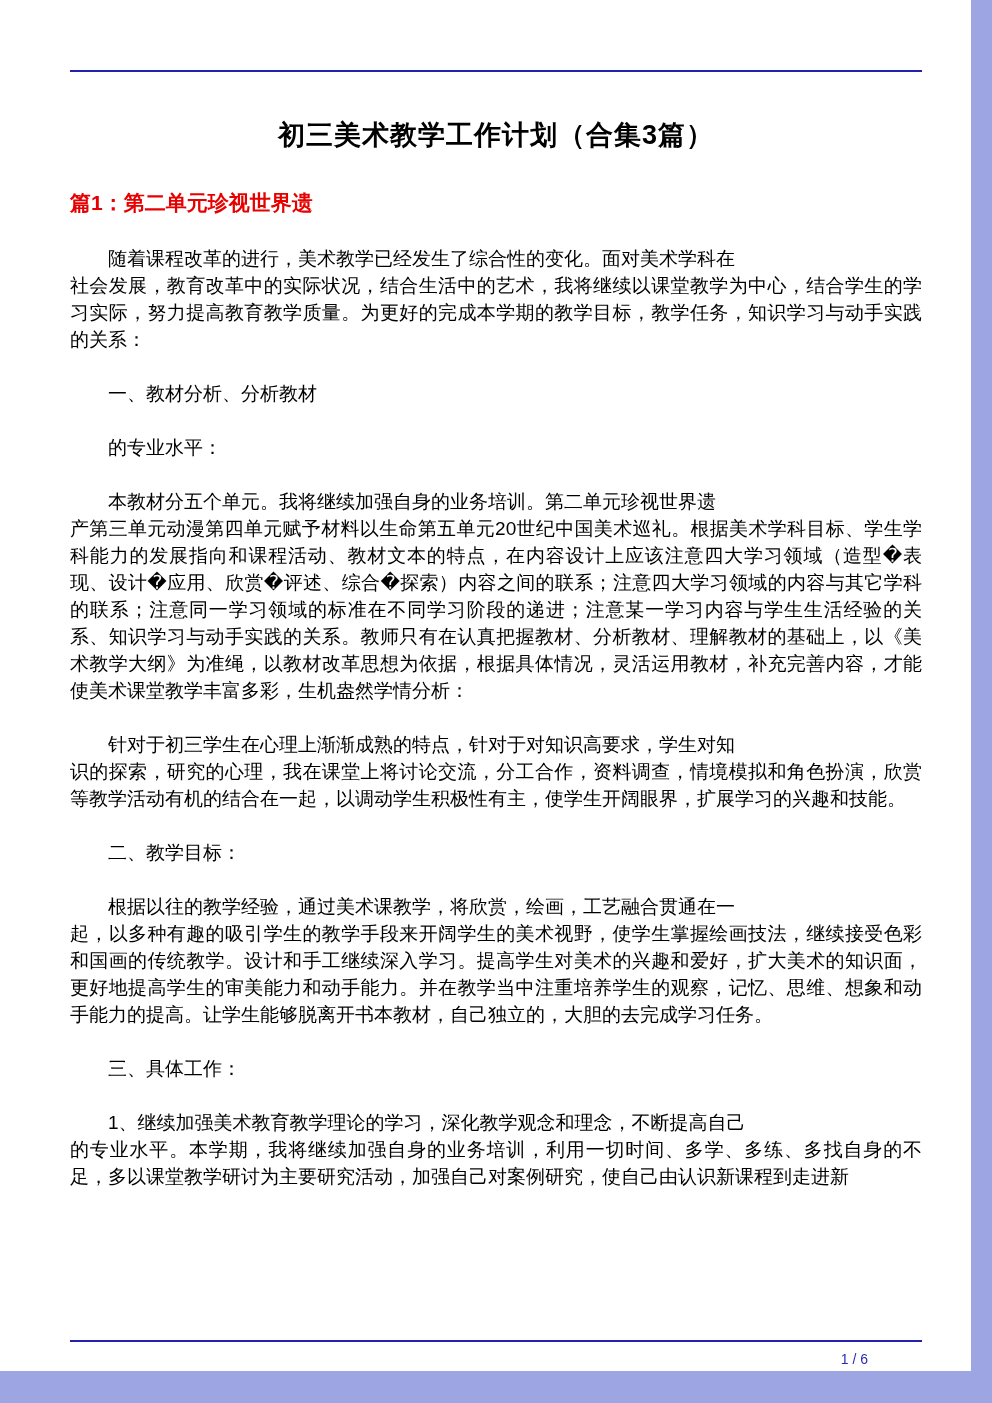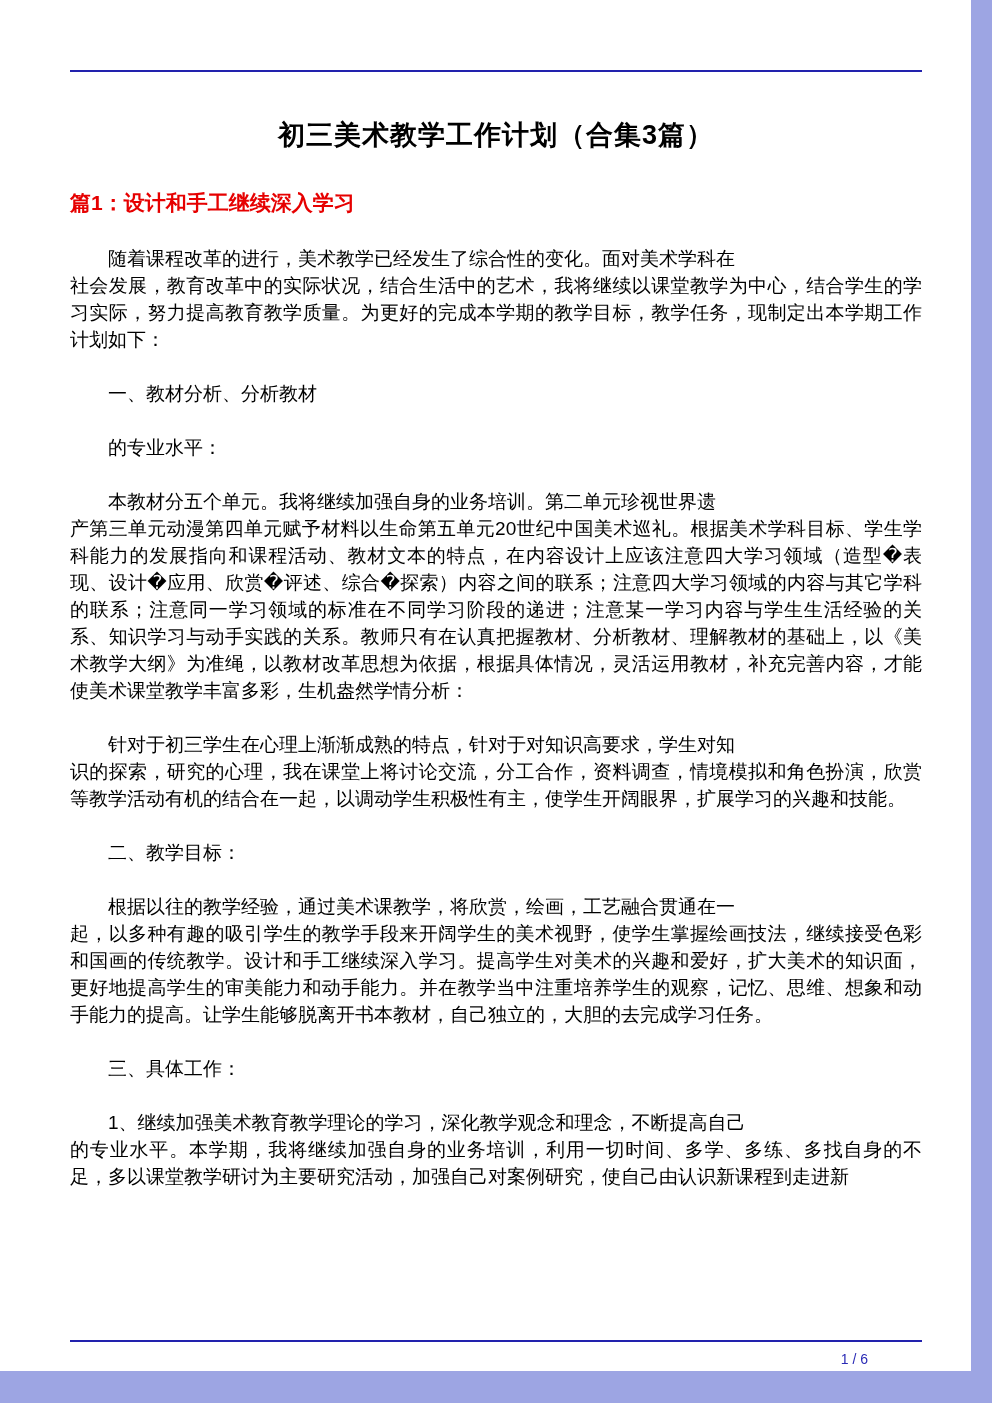--- a/index.html
+++ b/index.html
@@ -84,25 +84,25 @@
 </head>
 <body>
 
 <div class="page">
 
   <div class="content">
     <div class="rule rule-top"></div>
 
     <h1 class="doc-title">初三美术教学工作计划（合集3篇）</h1>
 
-    <h2 class="section-heading">篇1：设计和手工继续深入学习</h2>
+    <h2 class="section-heading">篇1：第二单元珍视世界遗</h2>
 
     <p class="para">
       <span class="lead">随着课程改革的进行，美术教学已经发生了综合性的变化。面对美术学科在</span>
-      <span class="rest">社会发展，教育改革中的实际状况，结合生活中的艺术，我将继续以课堂教学为中心，结合学生的学习实际，努力提高教育教学质量。为更好的完成本学期的教学目标，教学任务，现制定出本学期工作计划如下：</span>
+      <span class="rest">社会发展，教育改革中的实际状况，结合生活中的艺术，我将继续以课堂教学为中心，结合学生的学习实际，努力提高教育教学质量。为更好的完成本学期的教学目标，教学任务，知识学习与动手实践的关系：</span>
     </p>
 
     <p class="para">
       <span class="lead">一、教材分析、分析教材</span>
       <span class="rest"></span>
     </p>
 
     <p class="para">
       <span class="lead">的专业水平：</span>
       <span class="rest"></span>

